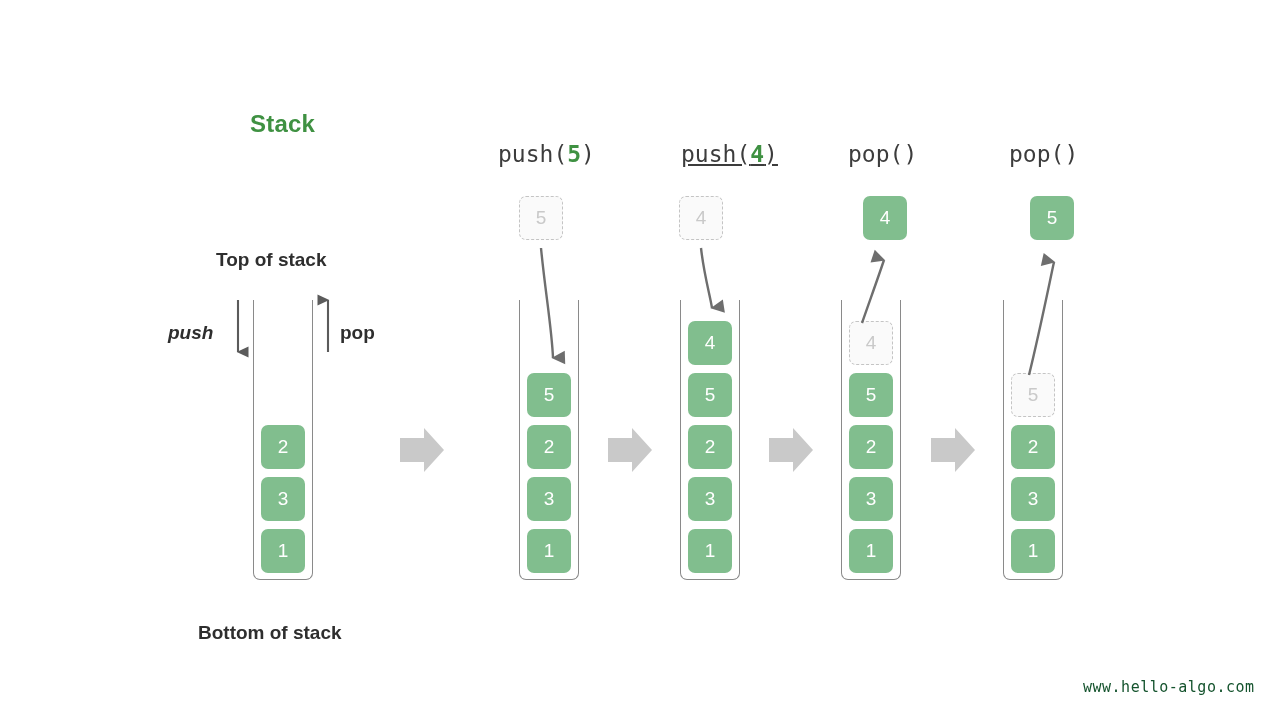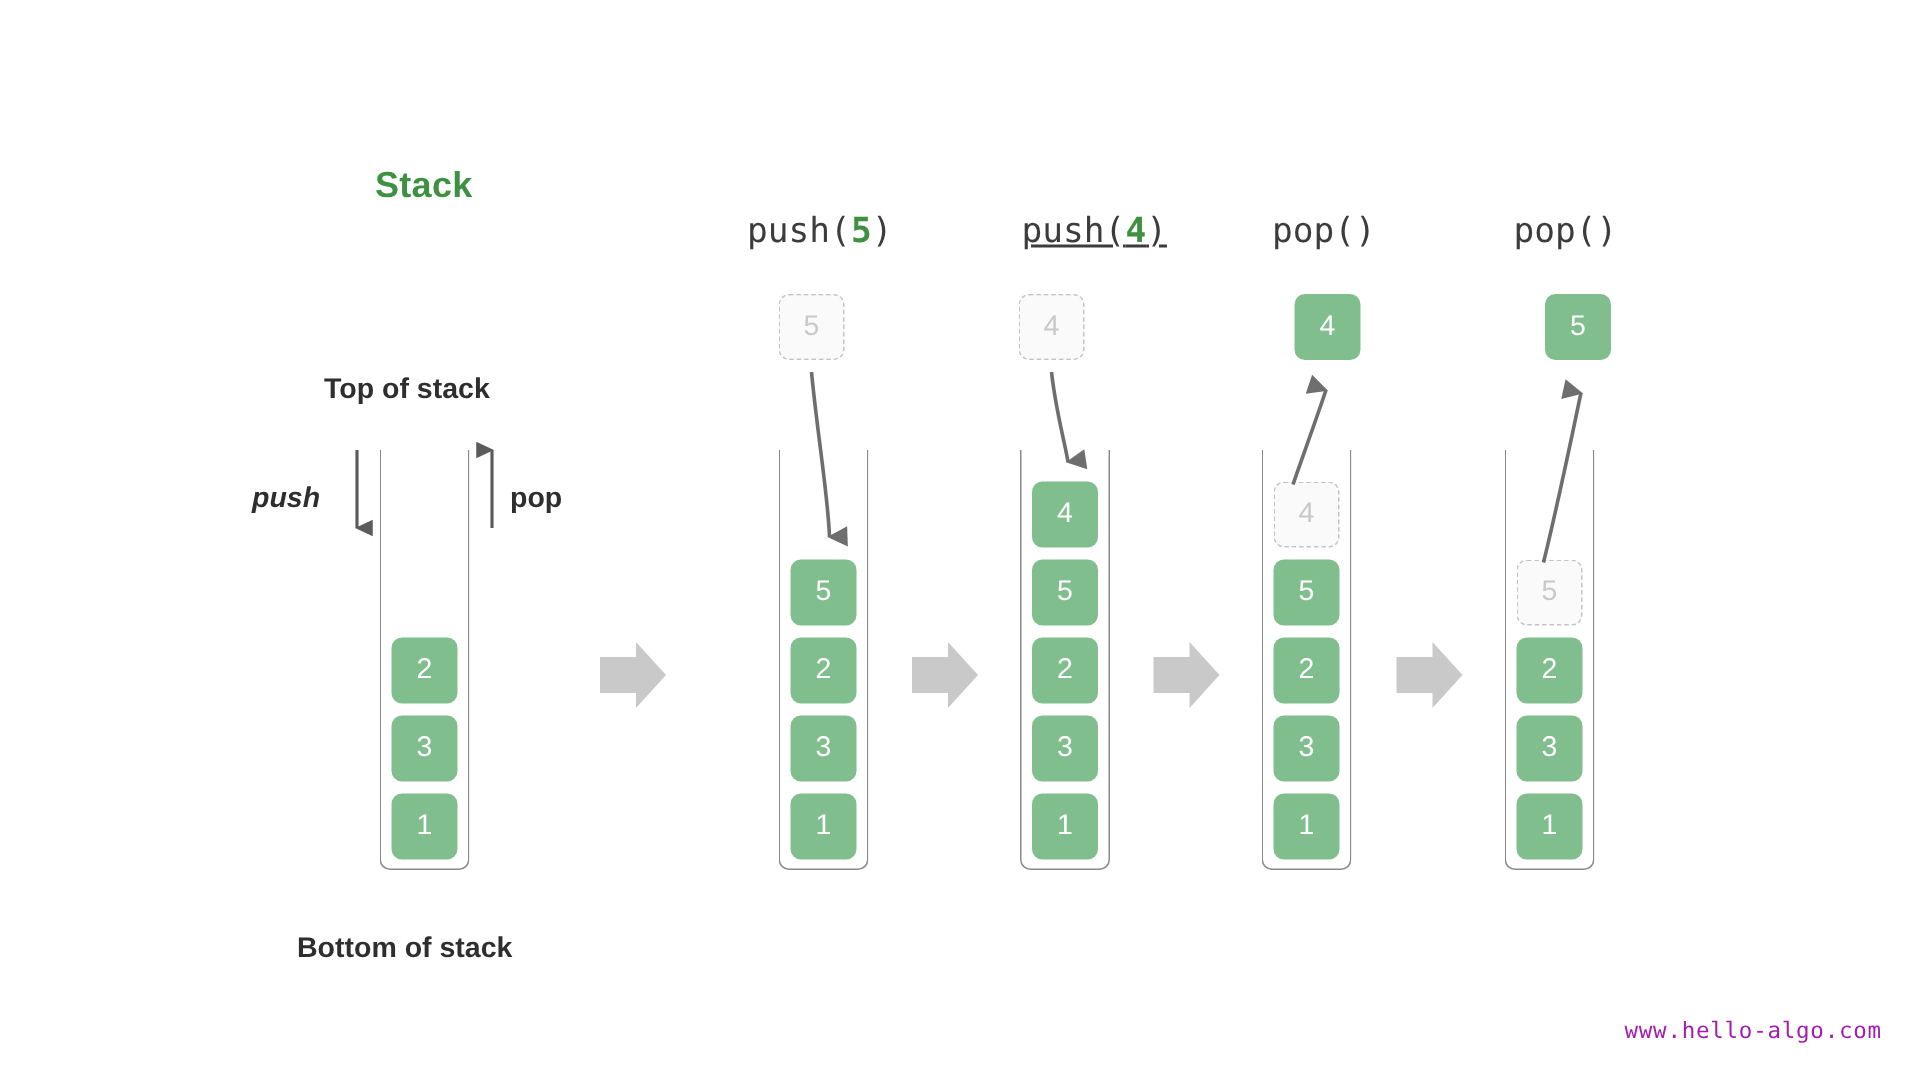--- a/index.html
+++ b/index.html
@@ -44,21 +44,21 @@
     letter-spacing: 0px;
   }
   .op-label .arg {
     color: #3f9142;
     font-weight: bold;
   }
   .watermark {
     position: absolute;
     font-family: "DejaVu Sans Mono", "Liberation Mono", monospace;
     font-size: 15px;
-    color: #a21caf;
+    color: #14532d;
     white-space: nowrap;
     letter-spacing: 0.5px;
   }
 
   
   .stack-container {
     position: absolute;
     box-sizing: border-box;
     border-left: 1.6px solid #8a8a8a;
     border-right: 1.6px solid #8a8a8a;

